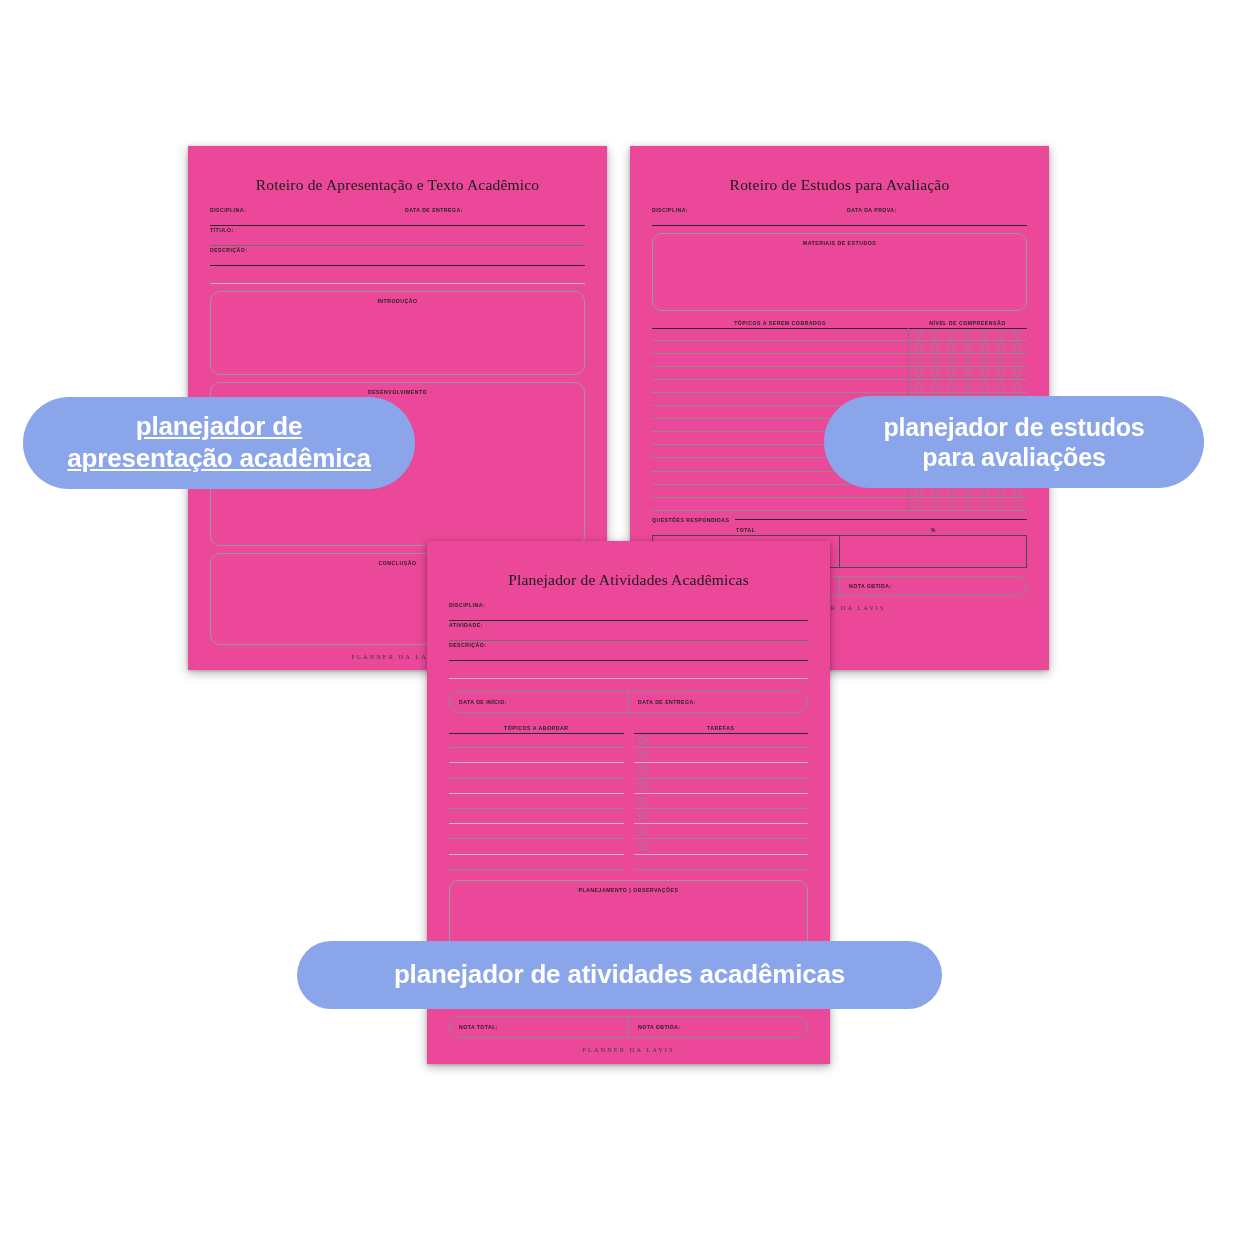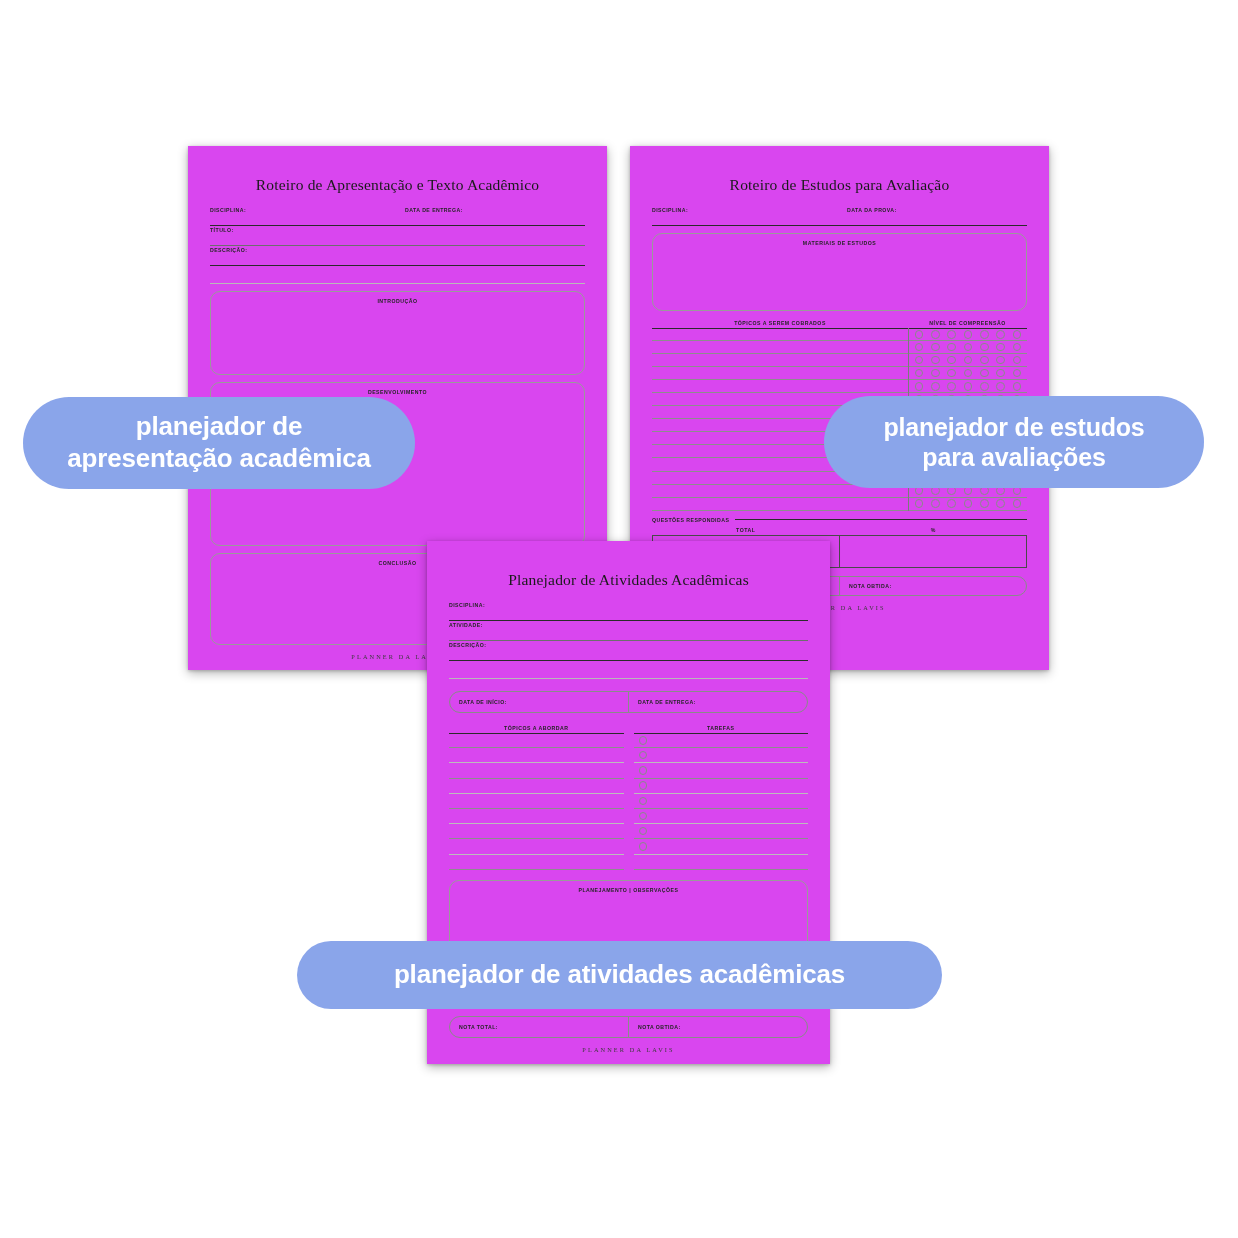--- a/index.html
+++ b/index.html
@@ -11,21 +11,21 @@
     width: 1238px;
     height: 1238px;
     position: relative;
     overflow: hidden;
     font-family: "Liberation Sans", sans-serif;
   }
 
   
   .sheet {
     position: absolute;
-    background: #d946ef;
+    background: #ec4899;
     box-shadow: 0 3px 10px rgba(0,0,0,0.30), 0 1px 3px rgba(0,0,0,0.20);
     box-sizing: border-box;
     padding: 26px 22px 10px 22px;
   }
   #sheet-presentation { left: 188px; top: 146px; width: 419px; height: 524px; z-index: 1; }
   #sheet-study        { left: 630px; top: 146px; width: 419px; height: 524px; z-index: 1; }
   #sheet-activities   { left: 427px; top: 541px; width: 403px; height: 523px; z-index: 3; }
 
   .doc-title {
     text-align: center;
@@ -518,21 +518,21 @@
 
   <div class="pill" style="margin-top:10px;height:22px;">
     <div class="pcell">NOTA TOTAL:</div>
     <div class="pcell">NOTA OBTIDA:</div>
   </div>
 
   <div class="brand">PLANNER DA LAVIS</div>
 </div>
 
 <div class="badge" id="badge-presentation">
-  <span style="white-space:pre-line;">planejador de
+  <span style="white-space:pre-line;text-decoration:underline;">planejador de
 apresentação acadêmica</span>
 </div>
 <div class="badge" id="badge-study">
   <span style="white-space:pre-line;">planejador de estudos
 para avaliações</span>
 </div>
 <div class="badge" id="badge-activities">
   <span style="white-space:pre-line;">planejador de atividades acadêmicas</span>
 </div>
 

